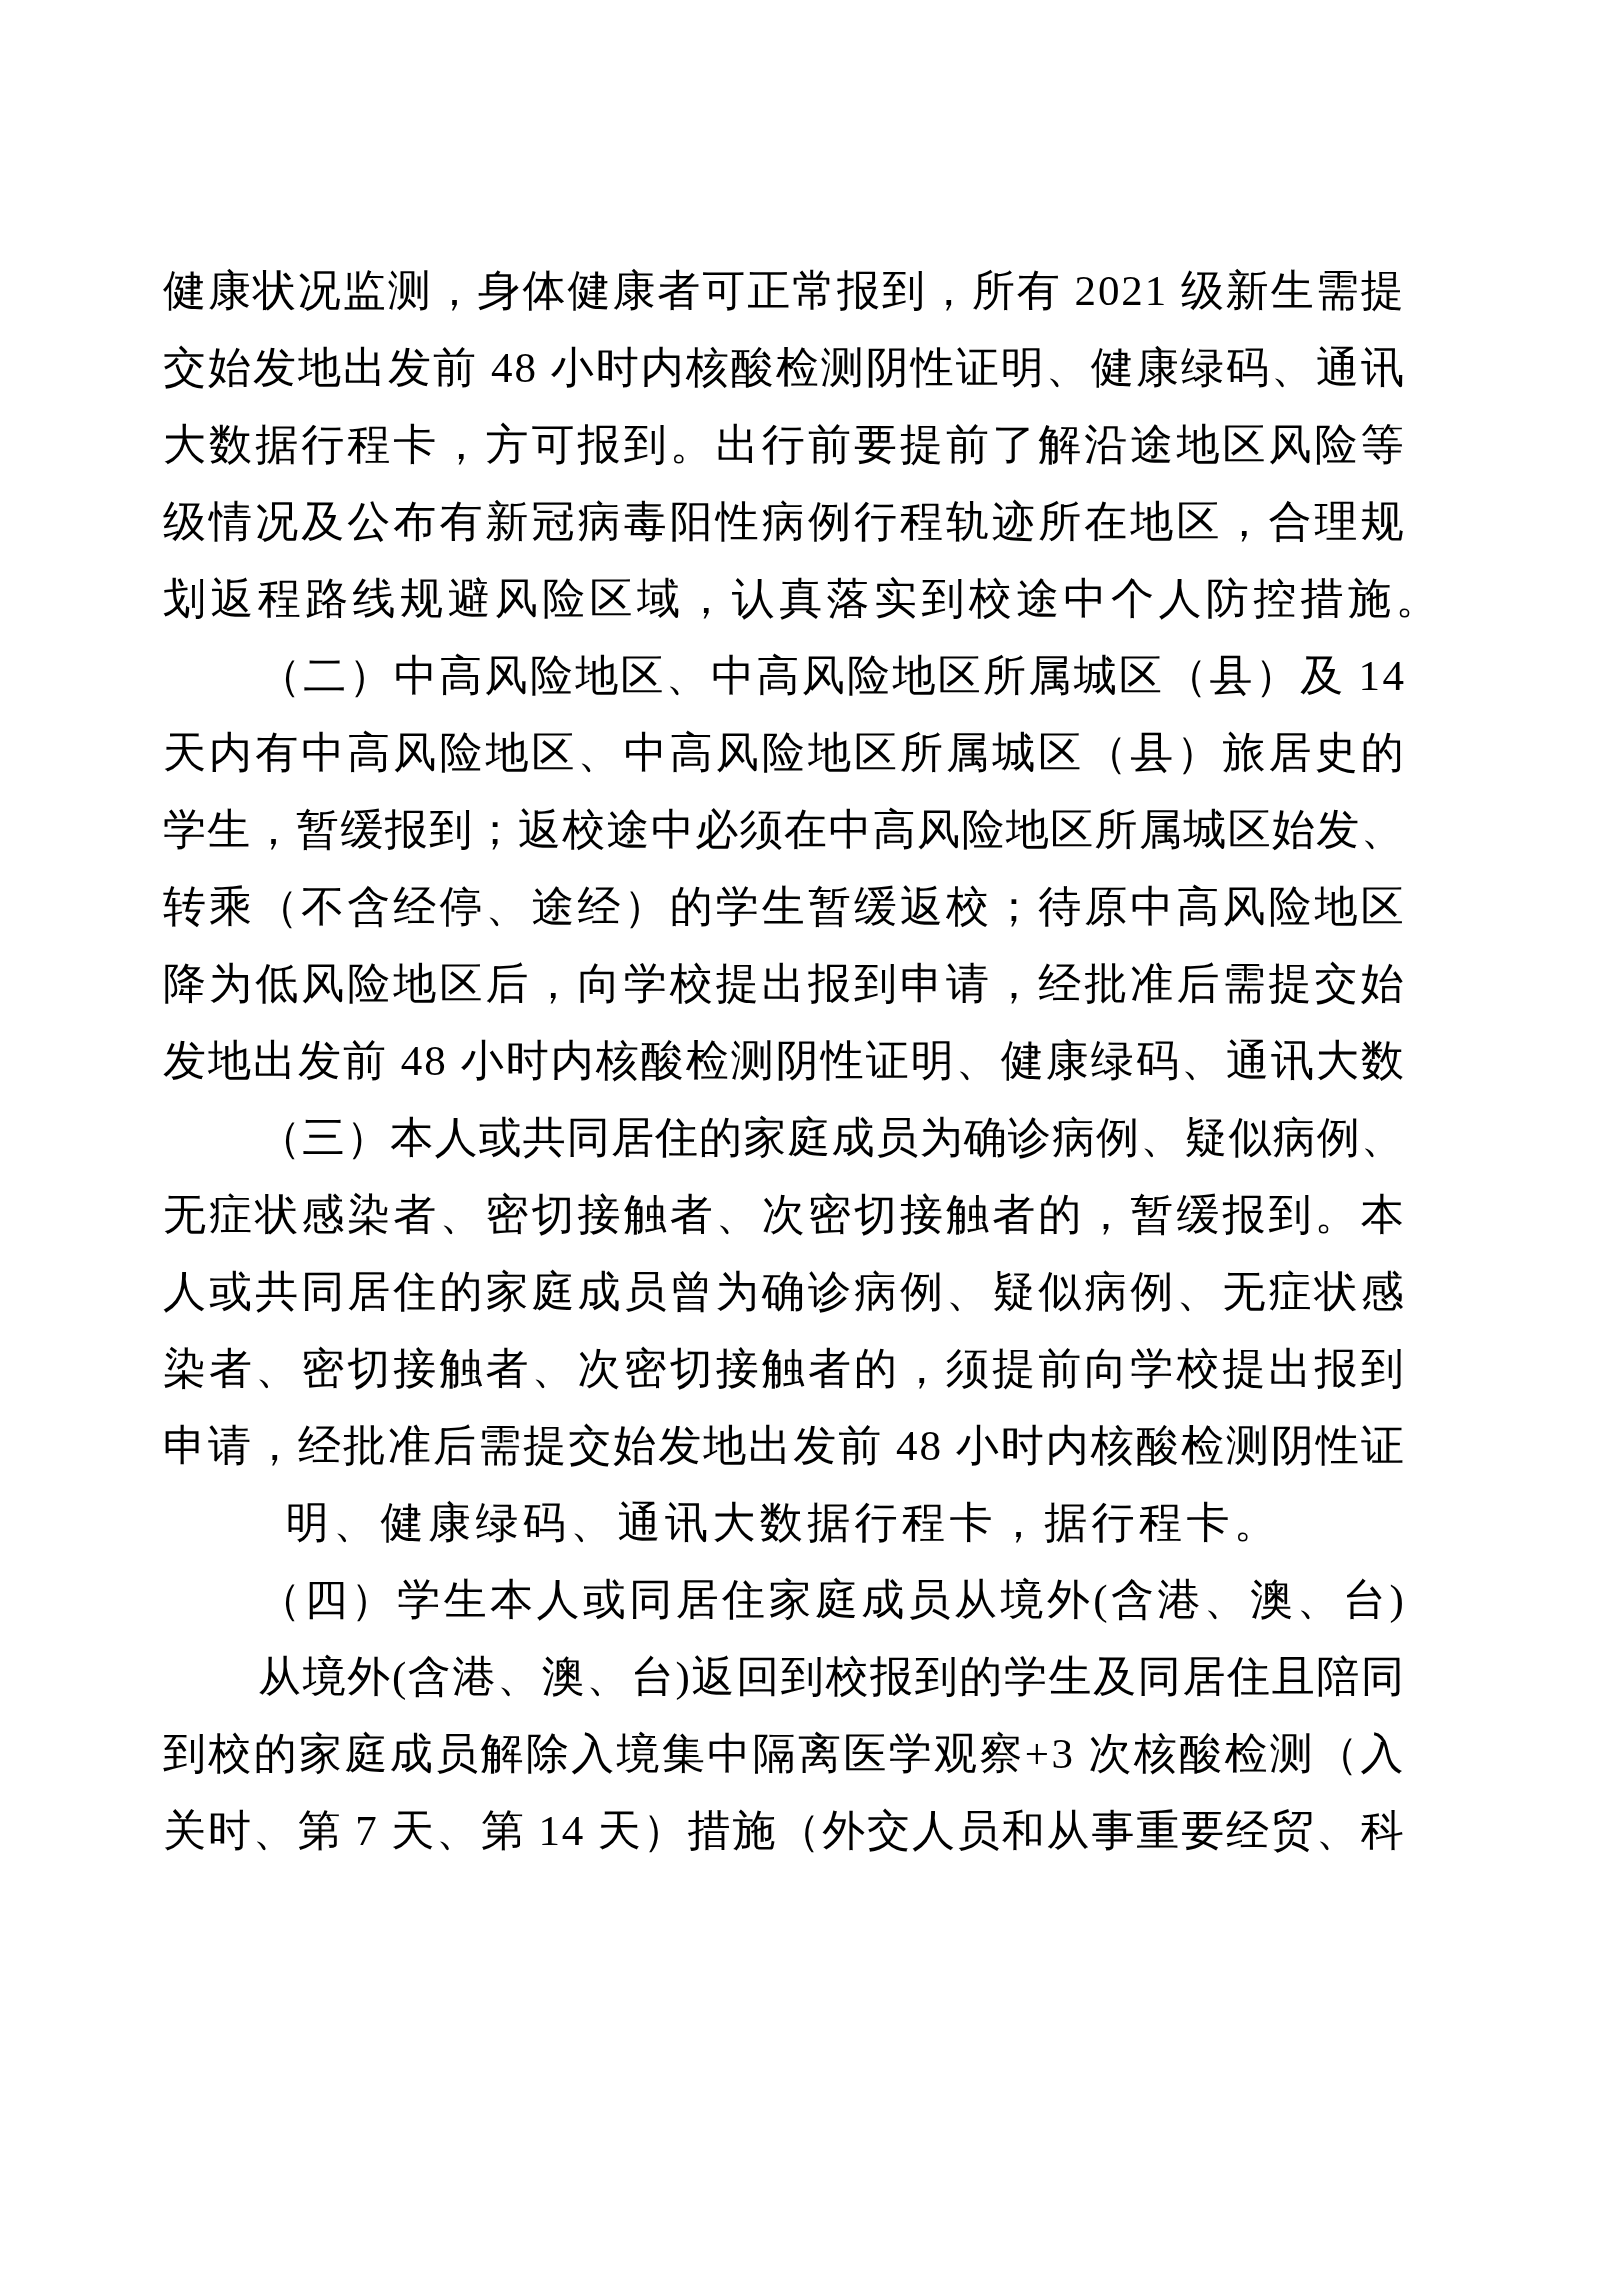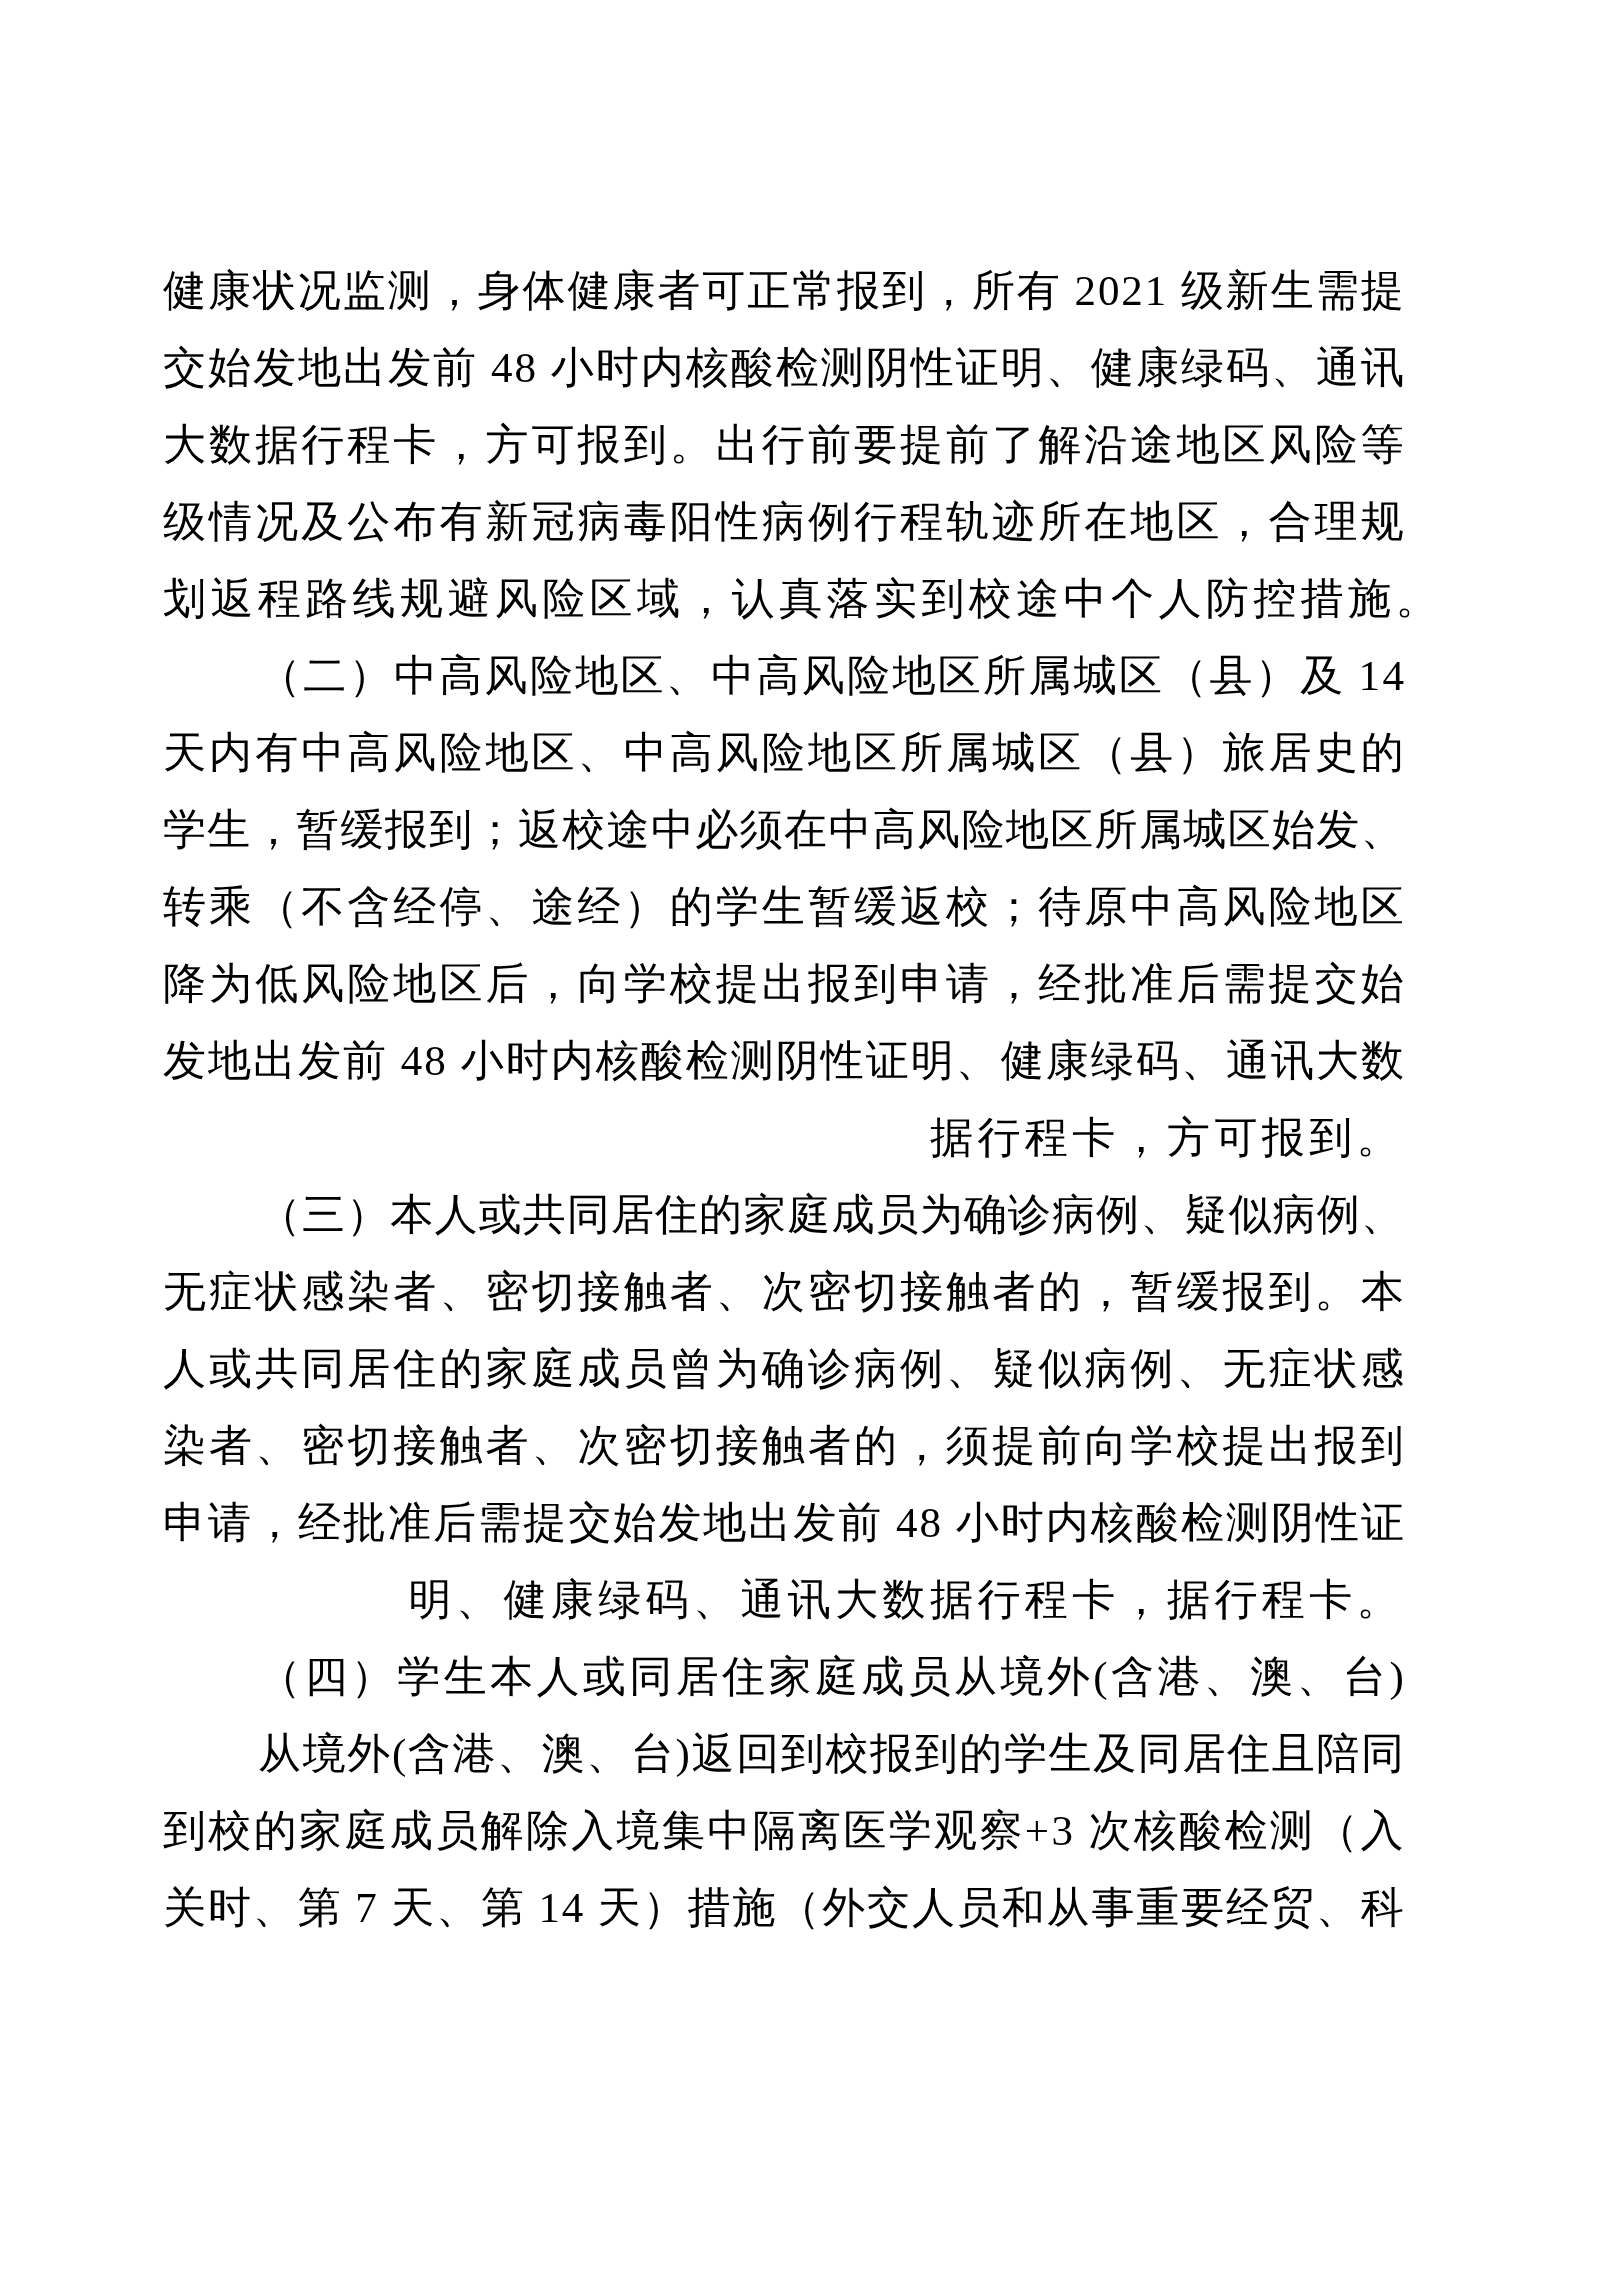--- a/index.html
+++ b/index.html
@@ -27,21 +27,21 @@
   .line.j{
     display:flex;
     justify-content:space-between;
     align-items:baseline;
   }
   .line.j span{white-space:pre;}
   
   .line.i{padding-left:95px;}
   
   .line.l{
-    text-align:right;
+    text-align:center;
     letter-spacing:4.4px;
     white-space:nowrap;
   }
 </style>
 </head>
 <body>
 
 <div class="page">
   <div class="textblock">
     <div class="line j">
@@ -339,21 +339,20 @@
         <span>健</span>
         <span>康</span>
         <span>绿</span>
         <span>码</span>
         <span>、</span>
         <span>通</span>
         <span>讯</span>
         <span>大</span>
         <span>数</span>
       </div>
-    <div class="line l">据行程卡，方可报到。</div>
     <div class="line j i">
         <span>（</span>
         <span>三</span>
         <span>）</span>
         <span>本</span>
         <span>人</span>
         <span>或</span>
         <span>共</span>
         <span>同</span>
         <span>居</span>

